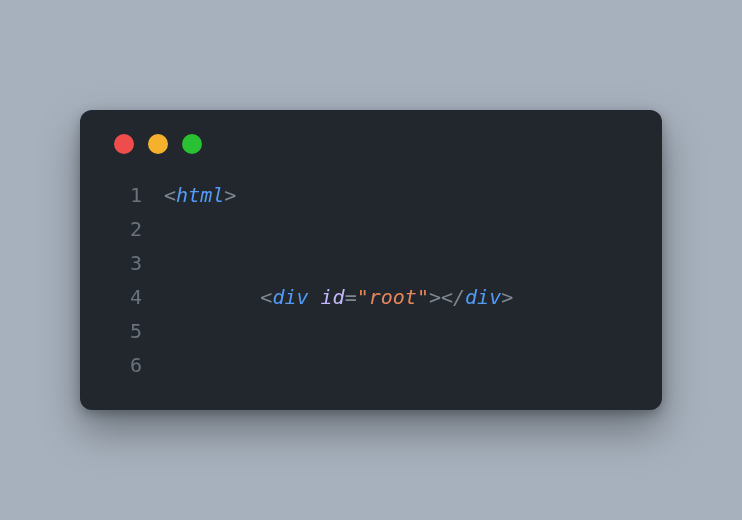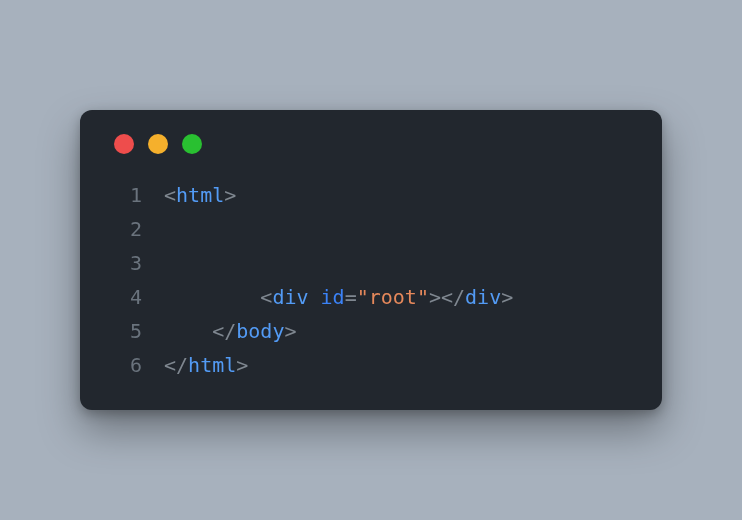--- a/index.html
+++ b/index.html
@@ -42,37 +42,37 @@
     white-space: pre;
   }
   .ln {
     width: 34px;
     text-align: right;
     color: #6a737d;
     user-select: none;
     margin-right: 22px;
     font-variant-numeric: tabular-nums;
   }
-  .code-content { color: #c9d1d9; }
+  .code-content { color: #c9d1d9; font-style: italic; }
   .pn { color: #7f8790; }   
   .tg { color: #539bf5; }   
-  .at { color: #3b82f6; }   
+  .at { color: #c4b5fd; }   
   .eq { color: #7f8790; }   
   .st { color: #e5885b; }   
 </style>
 </head>
 <body>
 
 <div class="window">
   <div class="titlebar">
     <div class="dot red"></div>
     <div class="dot yellow"></div>
     <div class="dot green"></div>
   </div>
   <div class="code" id="code">
       <div class="line"><span class="ln">1</span><span class="code-content"><span></span><span class="pn">&lt;</span><span class="tg">html</span><span class="pn">&gt;</span></span></div>
       <div class="line"><span class="ln">2</span></div>
       <div class="line"><span class="ln">3</span></div>
       <div class="line"><span class="ln">4</span><span class="code-content"><span>        </span><span class="pn">&lt;</span><span class="tg">div</span><span class="pn"> </span><span class="at">id</span><span class="eq">=</span><span class="st">"root"</span><span class="pn">&gt;&lt;/</span><span class="tg">div</span><span class="pn">&gt;</span></span></div>
-      <div class="line"><span class="ln">5</span><span class="code-content"><span>    </span><span class="pn">&lt;/</span><span class="tg">body</span><span class="pn">&gt;</span></span></div>
-      <div class="line"><span class="ln">6</span><span class="code-content"><span></span><span class="pn">&lt;/</span><span class="tg">html</span><span class="pn">&gt;</span></span></div>
+      <div class="line"><span class="ln">5</span></div>
+      <div class="line"><span class="ln">6</span></div>
     </div>
 </div>
 
 </body></html>

